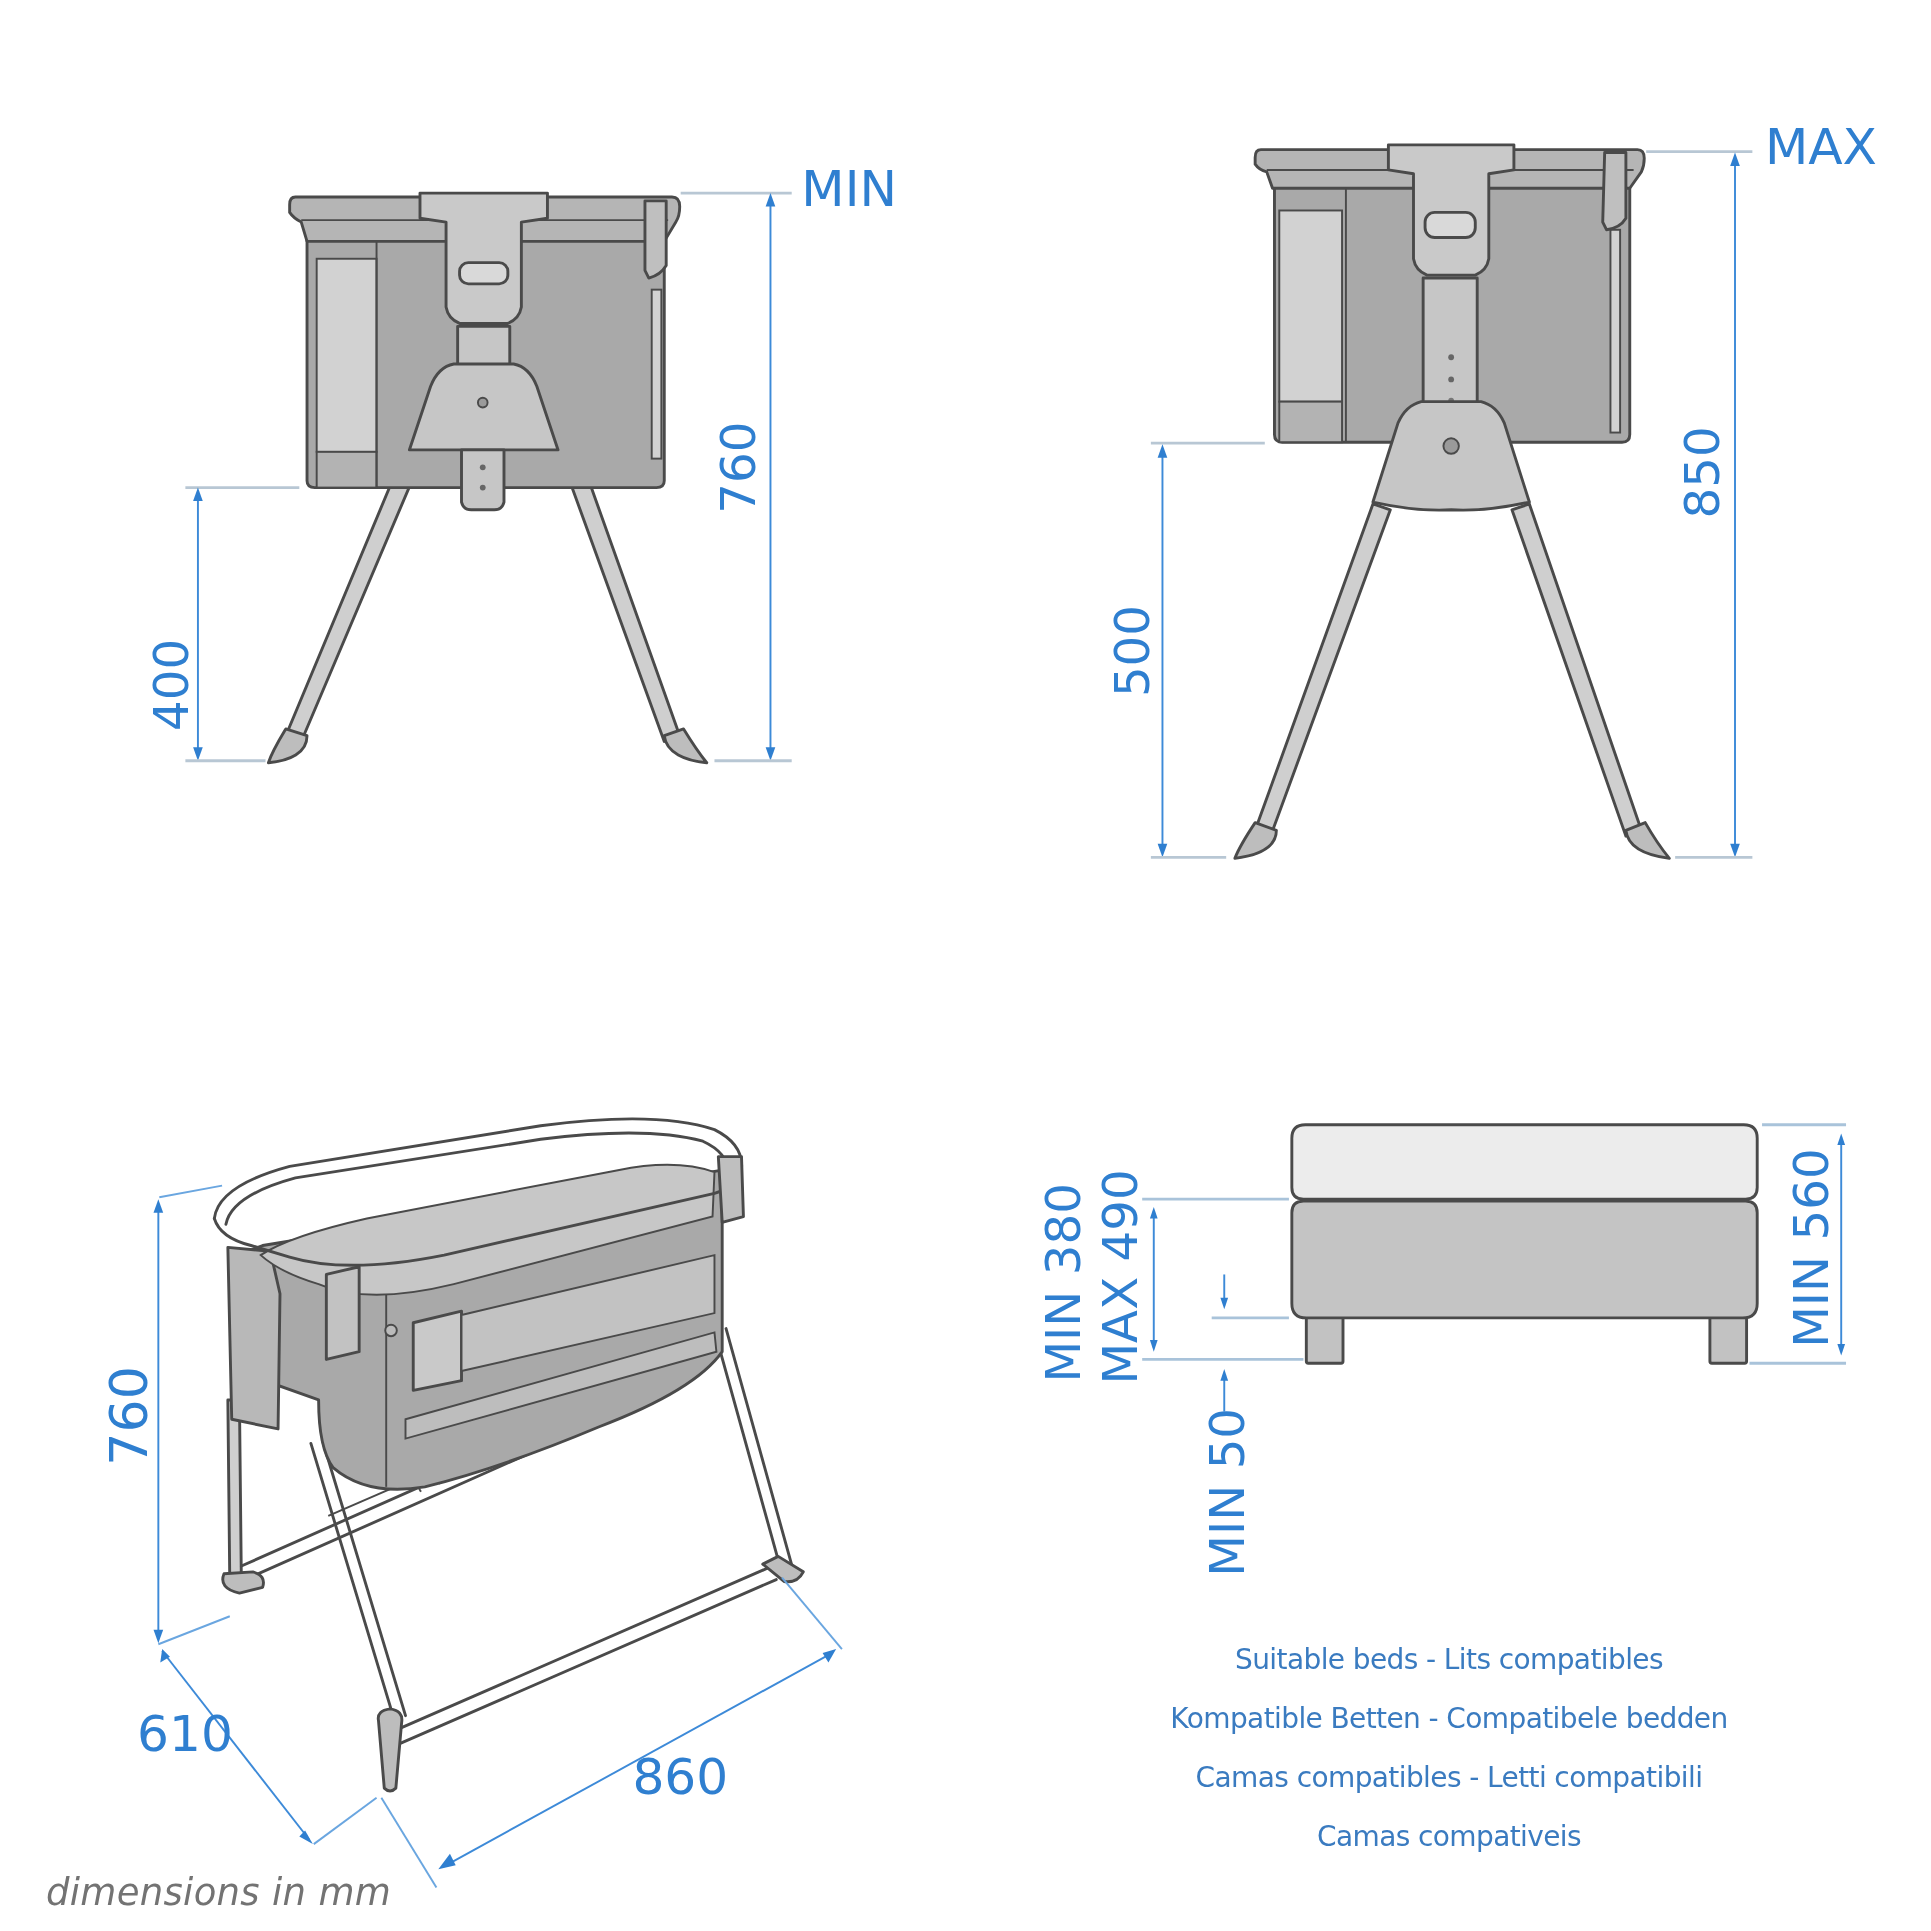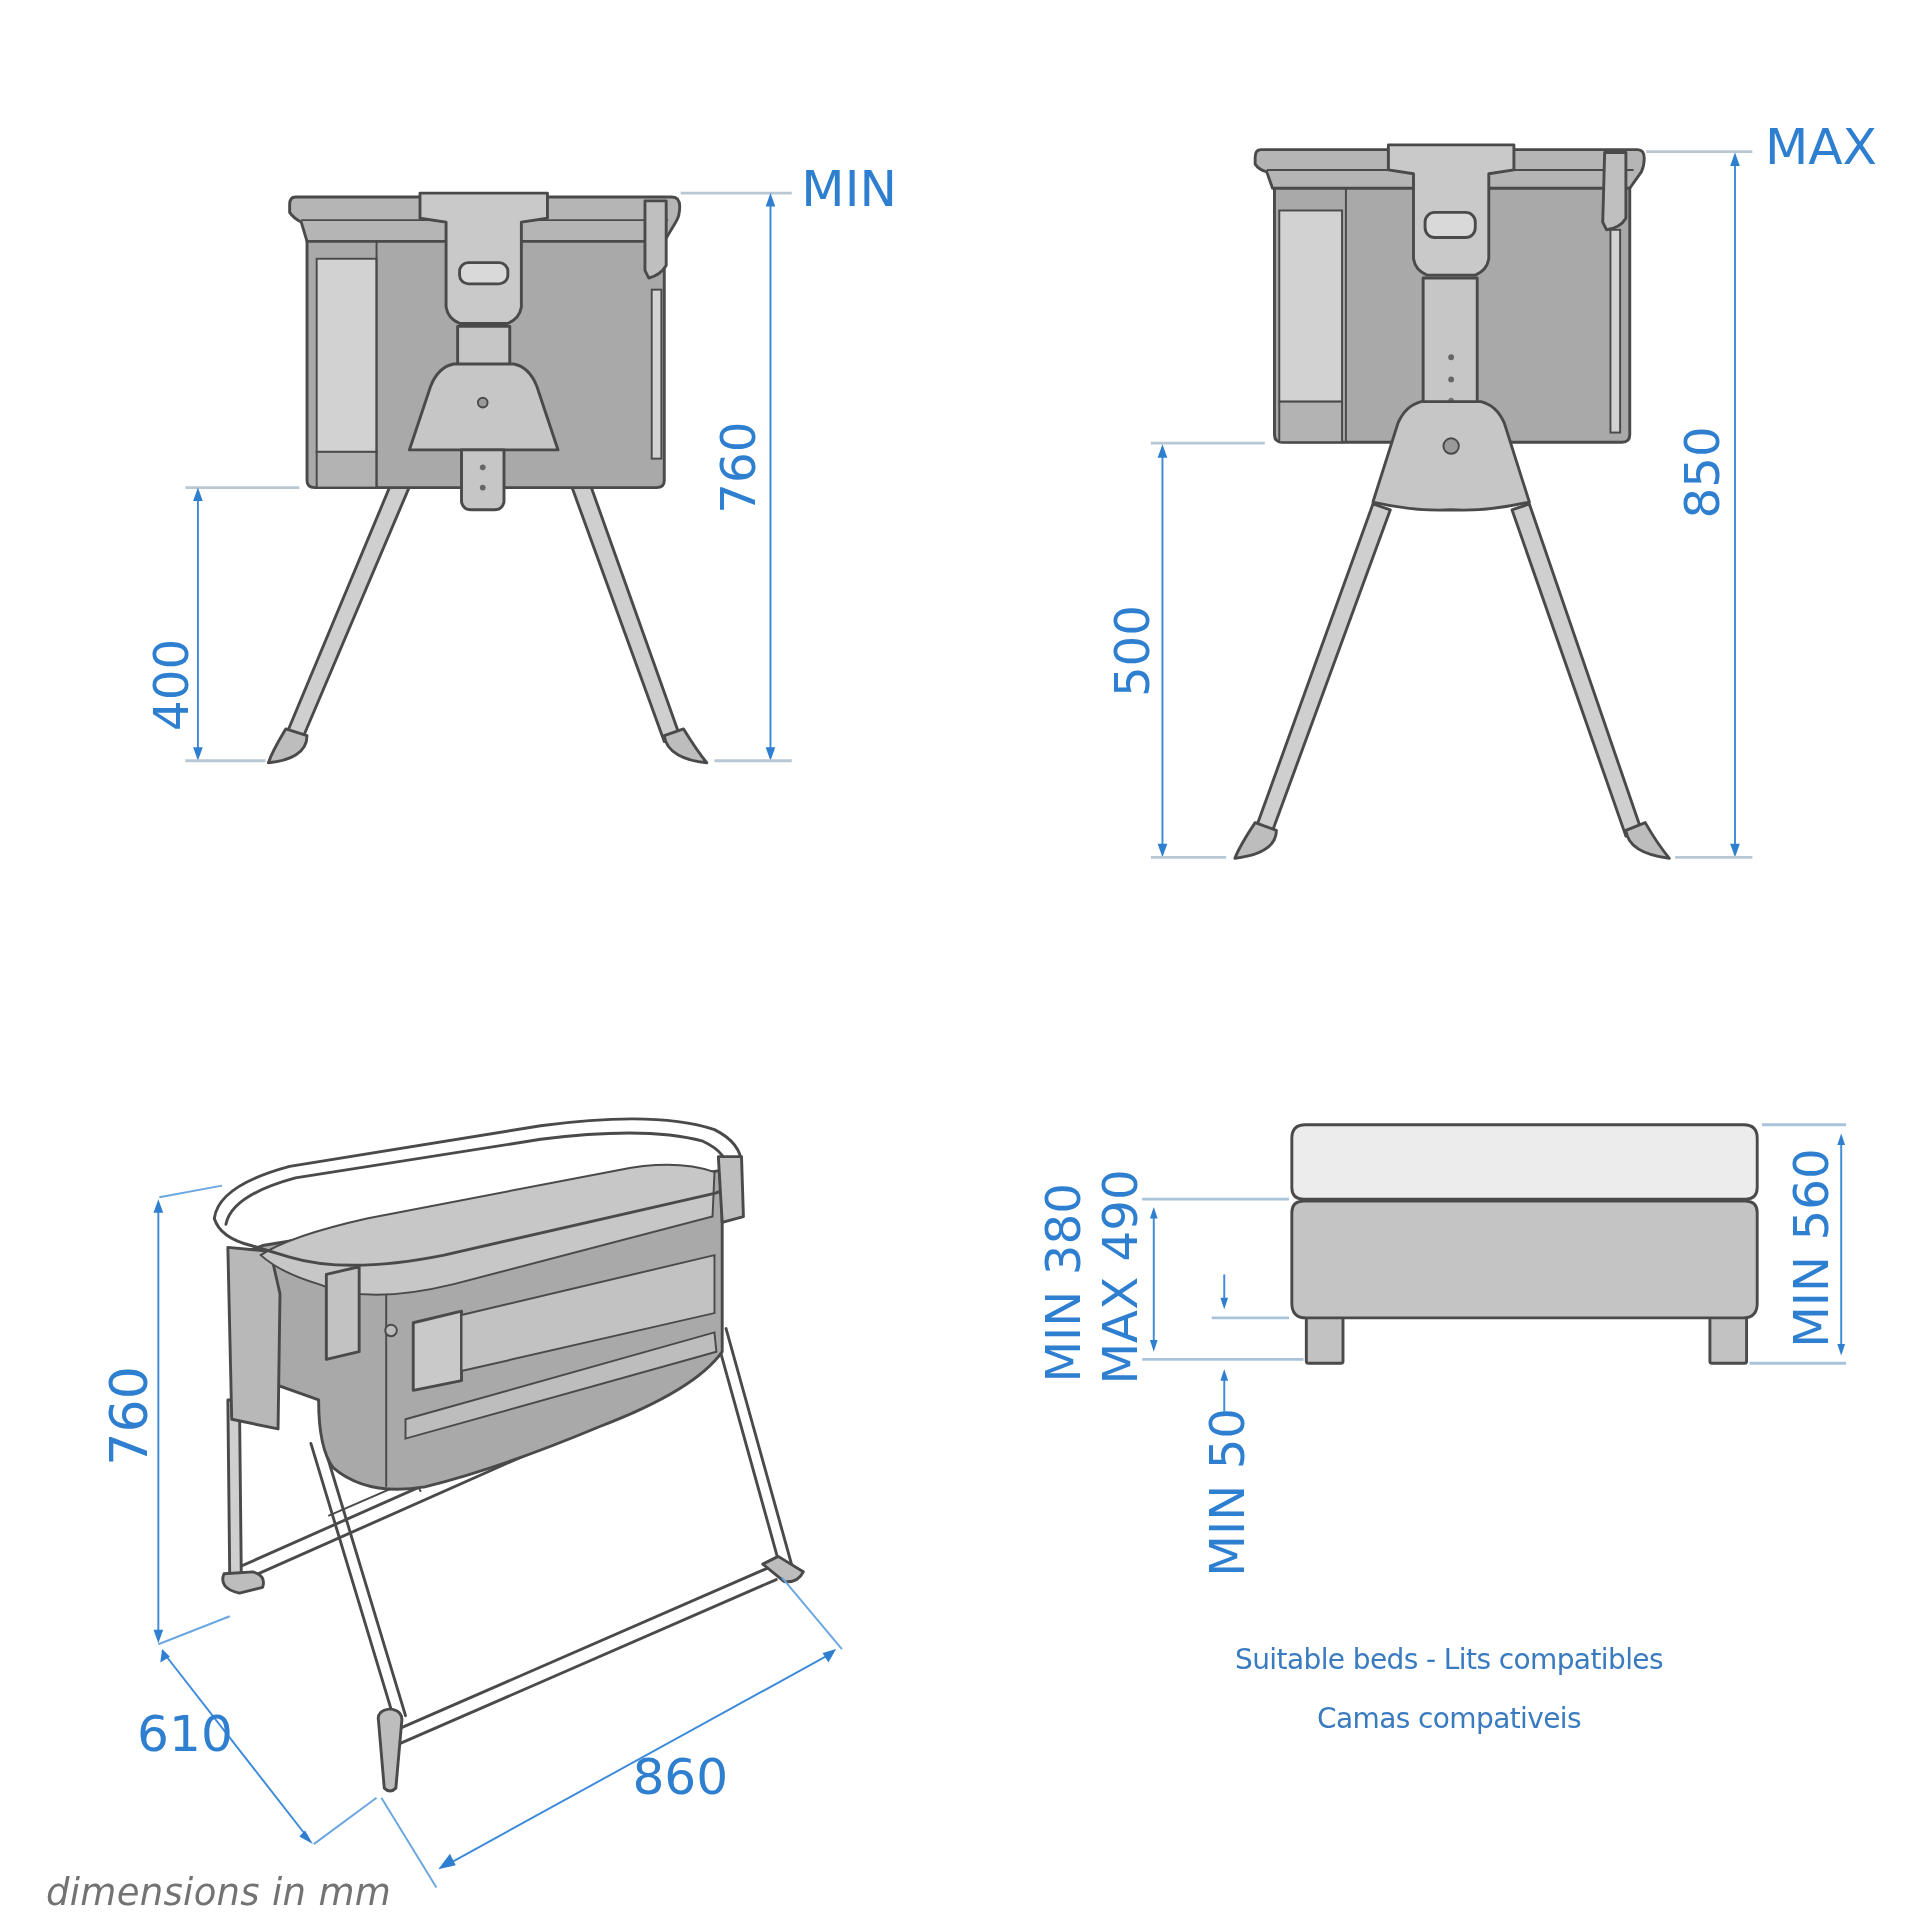--- a/index.html
+++ b/index.html
@@ -217,17 +217,19 @@
     </g>
     <text class="dim-text" font-size="50" transform="translate(1119,1432) rotate(-90)">MIN 380</text>
     <text class="dim-text" font-size="50" transform="translate(1178,1434) rotate(-90)">MAX 490</text>
     <text class="dim-text" font-size="50" transform="translate(1893,1396) rotate(-90)">MIN 560</text>
     <text class="dim-text" font-size="50" transform="translate(1288,1633) rotate(-90)">MIN 50</text>
   </g>
 </svg>
 
 <div class="beds">
   <div>Suitable beds - Lits compatibles</div>
+  <div>Kompatible Betten - Compatibele bedden</div>
+  <div>Camas compatibles - Letti compatibili</div>
   <div>Camas compativeis</div>
 </div>
 
 <div class="caption">dimensions in mm</div>
 
 
 </body></html>

